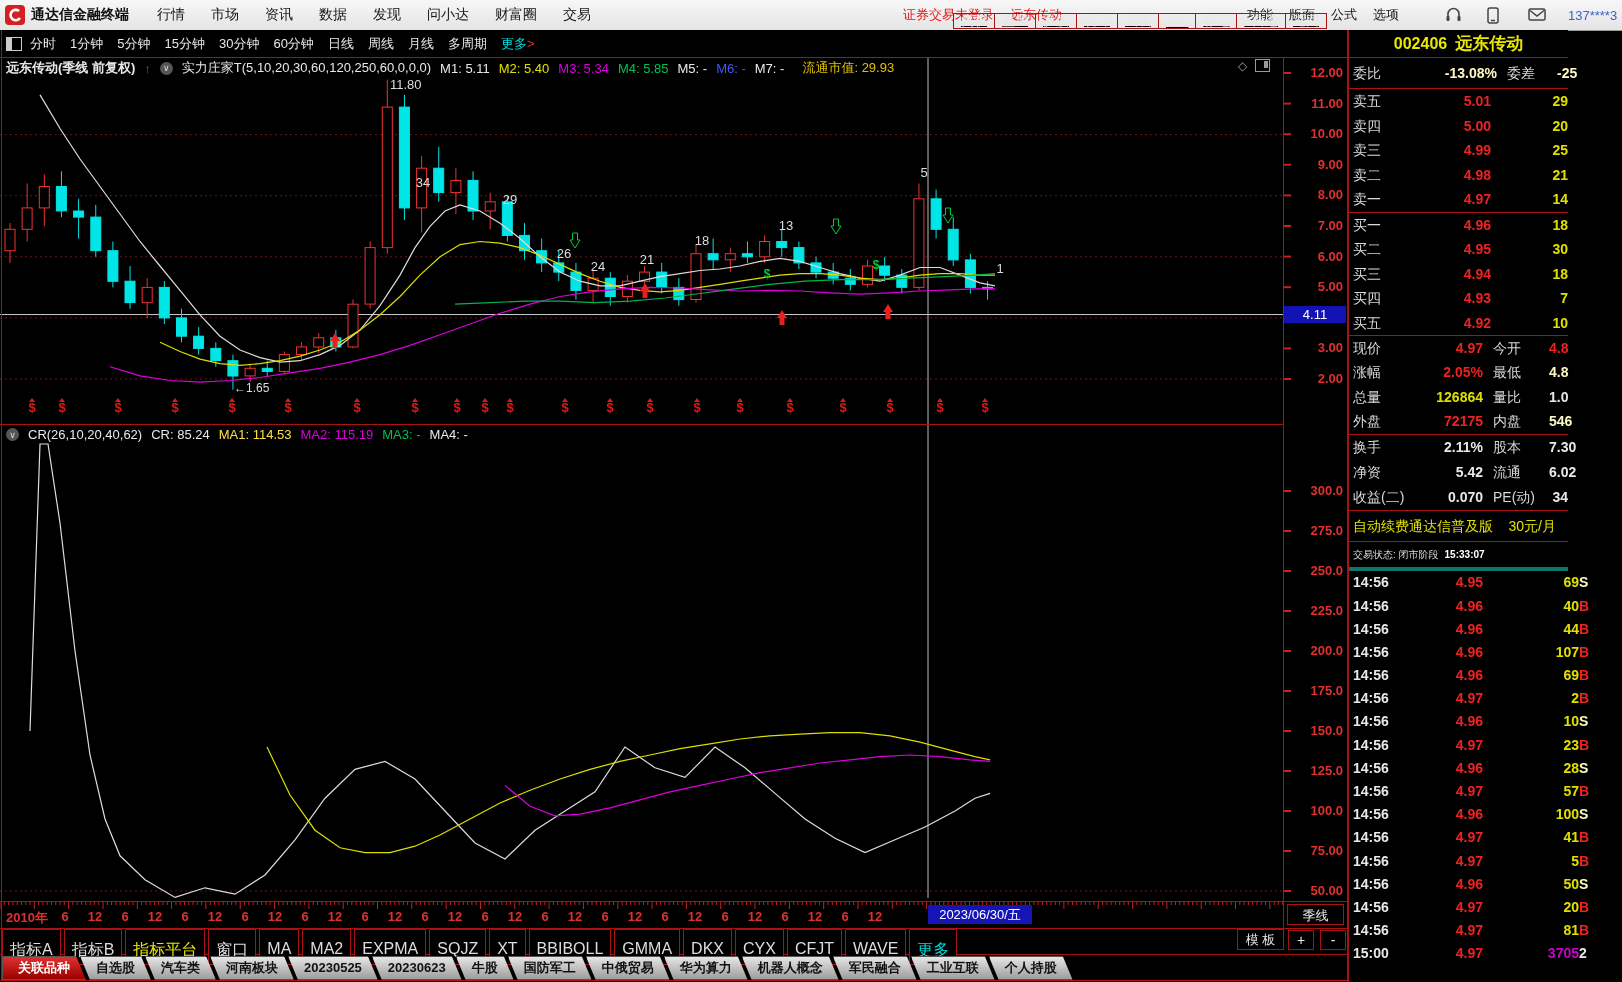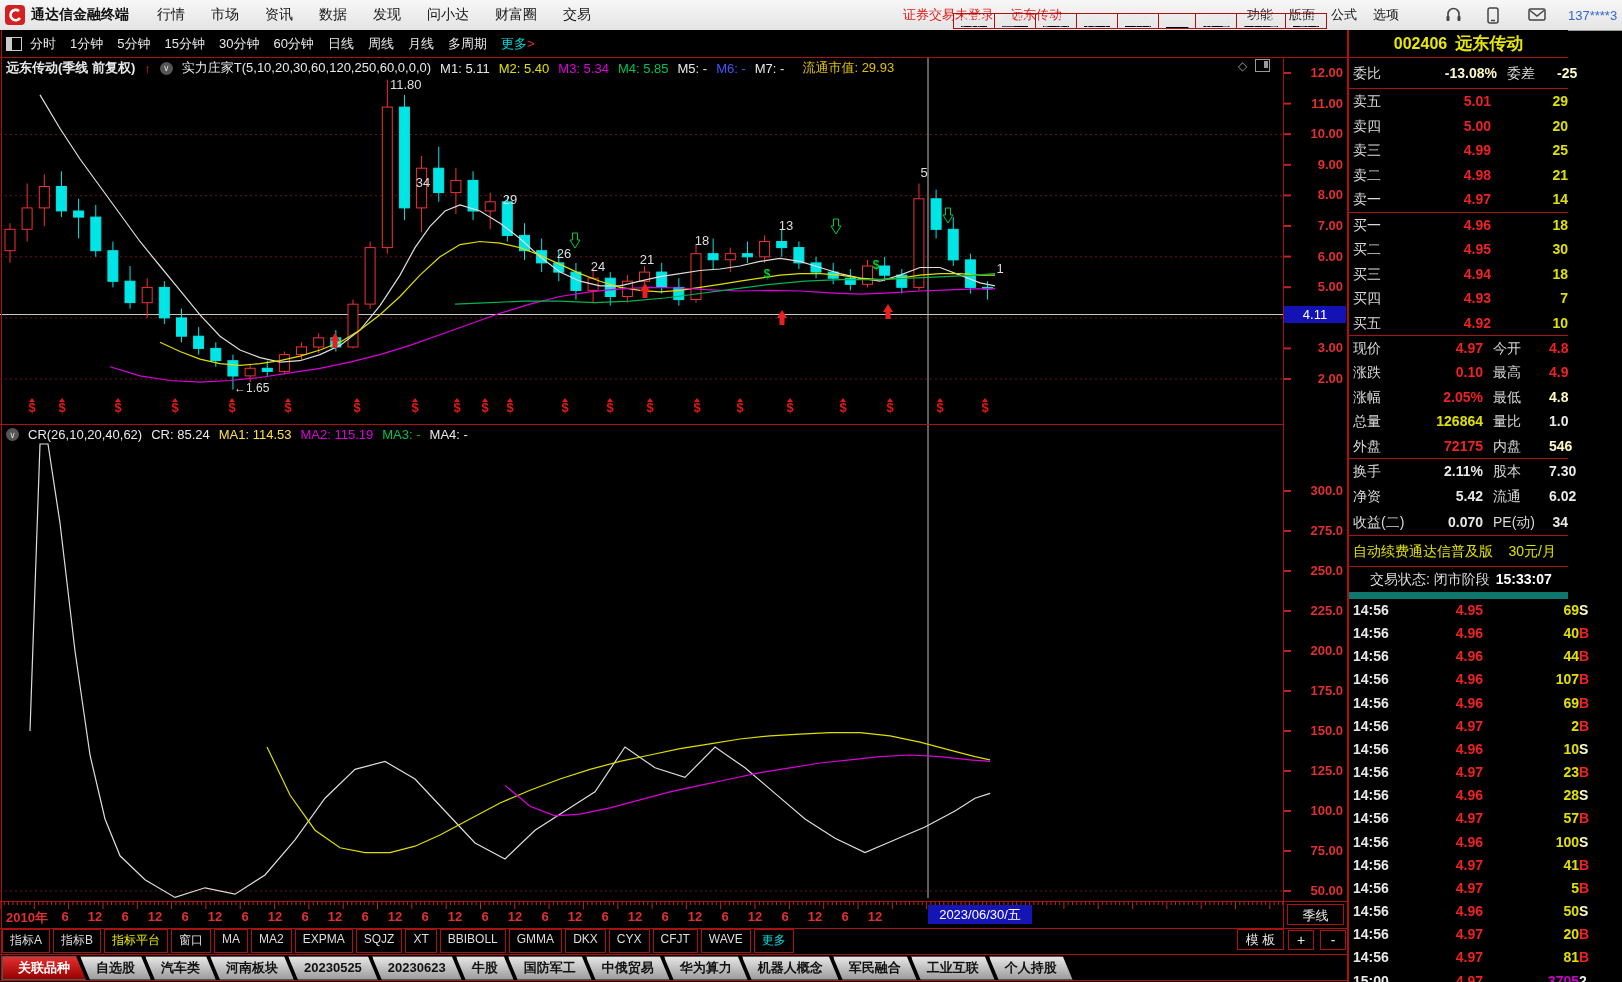--- a/index.html
+++ b/index.html
@@ -51,21 +51,21 @@
   #plusbtn{left:1288px;top:930px;width:26px;height:20px;}
   #minusbtn{left:1320px;top:930px;width:26px;height:20px;}
   .smallbtn{border:1px solid #a11;color:#e8e8e8;text-align:center;line-height:18px;font-size:14px;box-sizing:border-box;z-index:3;}
   #tmplbtn{left:1237px;top:929px;width:47px;height:21px;border:1px solid #a11;color:#e8e8e8;font-size:13px;
     text-align:center;line-height:19px;z-index:3;box-sizing:border-box;}
   #charticons{left:1238px;top:59px;color:#999;font-size:12px;display:flex;gap:8px;z-index:3;}
   .winico{width:13px;height:11px;border:1px solid #999;position:relative;}
   .winico:before{content:'';position:absolute;right:1px;top:1px;width:4px;height:7px;background:#999;}
   
   #indtabs{left:2px;top:929px;display:flex;gap:3px;z-index:3;}
-  .itab{border:1px solid #a11;color:#ddd;font-size:12px;padding:2px 7px 3px 7px;white-space:nowrap;background:#000;}
+  .itab{border:1px solid #a11;color:#ddd;font-size:16px;padding:10px 7px 3px 7px;white-space:nowrap;background:#000;}
   .itab.active{color:#e8e800;}
   .itab.more{color:#00dcdc;}
   
   #stocktabs{left:2px;top:956px;display:flex;z-index:3;}
   .stab{position:relative;height:24px;line-height:24px;padding:0 16px;margin-right:-6px;font-size:13px;font-weight:bold;color:#111;}
   .stab .bg{position:absolute;inset:0;background:linear-gradient(#e6e6e6,#9d9d9d);border:1px solid #555;
     clip-path:polygon(0 0,calc(100% - 10px) 0,100% 100%,10px 100%);z-index:0;}
   .stab .tx{position:relative;z-index:1;}
   .stab.first{color:#fff;}
   .stab.first .bg{background:linear-gradient(#e33030,#990000);clip-path:polygon(0 0,calc(100% - 10px) 0,100% 100%,0 100%);}
@@ -79,21 +79,21 @@
   .orow{height:24.5px;line-height:24.5px;display:grid;grid-template-columns:62px 80px 1fr;}
   .irow{height:24.4px;line-height:24.4px;display:grid;grid-template-columns:58px 76px 66px 1fr;}
   .i2row{height:25.3px;line-height:25.3px;display:grid;grid-template-columns:70px 64px 66px 1fr;}
   .trow{height:23.18px;line-height:23.18px;display:grid;grid-template-columns:52px 82px 96px 1fr;}
   .lbl{color:#d8d8d8;padding-left:4px;white-space:nowrap;}
   .rt{text-align:right;font-weight:bold;white-space:nowrap;}
   .red{color:#ee2222;}.grn{color:#fef9c3;}.yel{color:#e0e000;}.wht{color:#e8e8e8;}.mag{color:#cc00cc;}
   .sep{border-top:1px solid #a11;}
   #promo{height:30px;line-height:30px;border-bottom:1px solid #a11;display:flex;justify-content:space-between;
     padding:0 12px 0 4px;color:#e0e000;font-size:14px;white-space:nowrap;}
-  #status{height:25px;line-height:25px;border-bottom:7px solid #0f766e;padding-left:21px;color:#ddd;font-size:14px;white-space:nowrap;}
+  #status{height:25px;line-height:25px;border-bottom:4px solid #0f766e;padding-left:4px;color:#ddd;font-size:10px;white-space:nowrap;}
   #status b{color:#fff;margin-left:6px;}
   .side{text-align:center;font-weight:bold;}
   #chartsvg{left:0;top:0;z-index:1;}
 </style>
 </head>
 <body>
 
 <div id="app">
 
   <svg id="chartsvg" class="abs" width="1622" height="982">
@@ -830,26 +830,20 @@
         </div>
       </div>
     <div id="inforows" class="sep">
         <div class="irow">
           <span class="lbl">现价</span>
           <span class="rt red">4.97</span>
           <span class="lbl" style="padding-left: 10px;">今开</span>
           <span class="rt red">4.8</span>
         </div>
         <div class="irow">
-          <span class="lbl">涨跌</span>
-          <span class="rt red">0.10</span>
-          <span class="lbl" style="padding-left: 10px;">最高</span>
-          <span class="rt red">4.9</span>
-        </div>
-        <div class="irow">
           <span class="lbl">涨幅</span>
           <span class="rt red">2.05%</span>
           <span class="lbl" style="padding-left: 10px;">最低</span>
           <span class="rt grn">4.8</span>
         </div>
         <div class="irow">
           <span class="lbl">总量</span>
           <span class="rt yel">126864</span>
           <span class="lbl" style="padding-left: 10px;">量比</span>
           <span class="rt wht">1.0</span>

